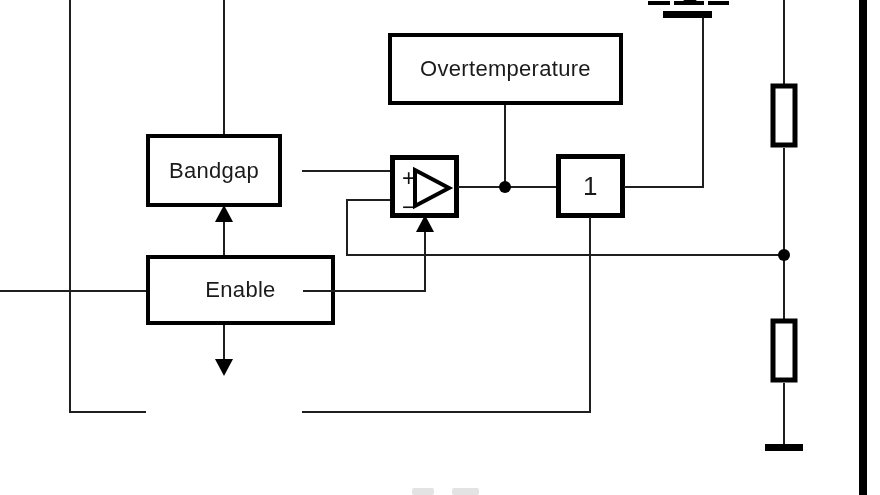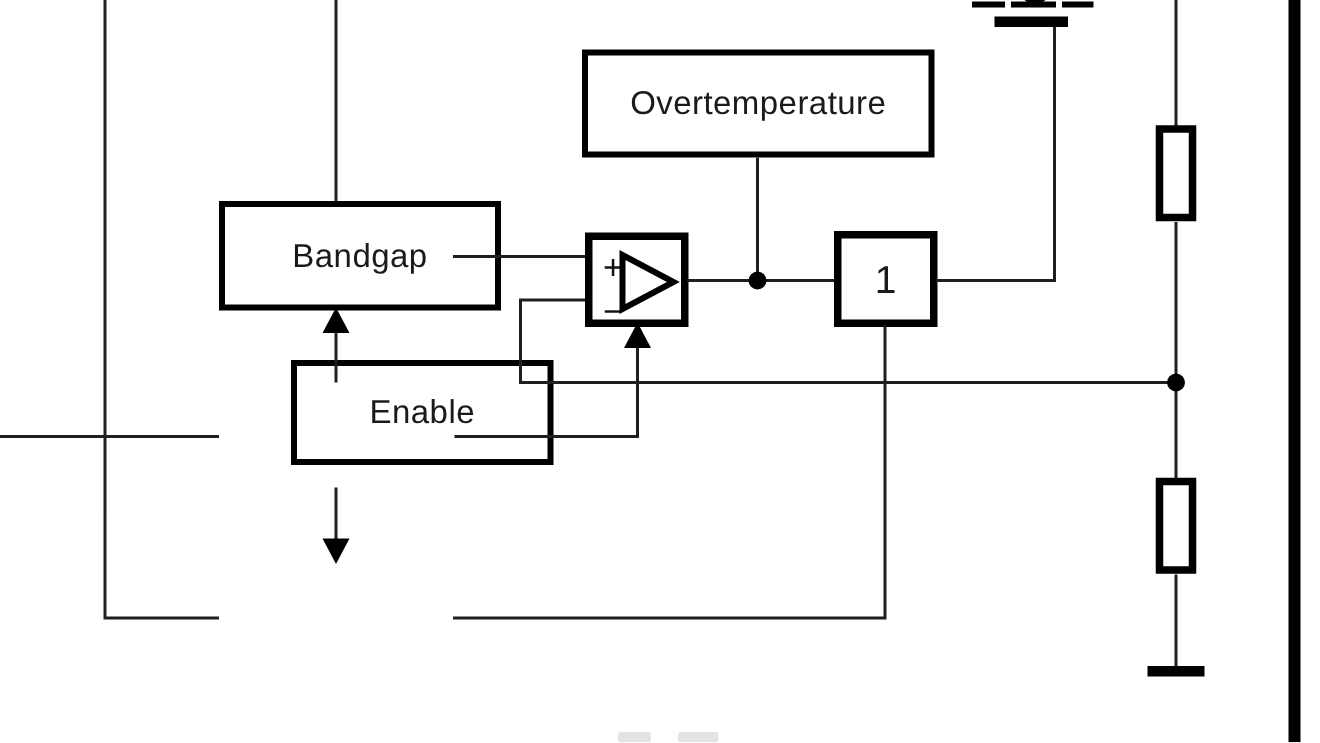--- a/index.html
+++ b/index.html
@@ -28,25 +28,25 @@
 </style>
 </head>
 <body>
 
 <div id="stage">
 
   <div class="block" id="overtemp" style="left:388px;top:33px;width:235px;height:72px;">
     <div class="ln">Overtemperature</div>
   </div>
 
-  <div class="block" id="bandgap" style="left:146px;top:134px;width:188px;height:73px;">
+  <div class="block" id="bandgap" style="left:146px;top:134px;width:136px;height:73px;">
     <div class="ln">Bandgap</div>
   </div>
 
-  <div class="block" id="enable" style="left:146px;top:240px;width:175px;height:70px;margin-left:48px;">
+  <div class="block" id="enable" style="left:146px;top:255px;width:189px;height:70px;">
     <div class="ln">Enable</div>
   </div>
 
 
   <div class="block thickbox" id="buffer1" style="left:556px;top:154px;width:69px;height:64px;">
     <div class="ln">1</div>
   </div>
 
   <div class="block thickbox" id="opamp" style="left:390px;top:155px;width:69px;height:63px;">
     <span class="sign plus">+</span>

